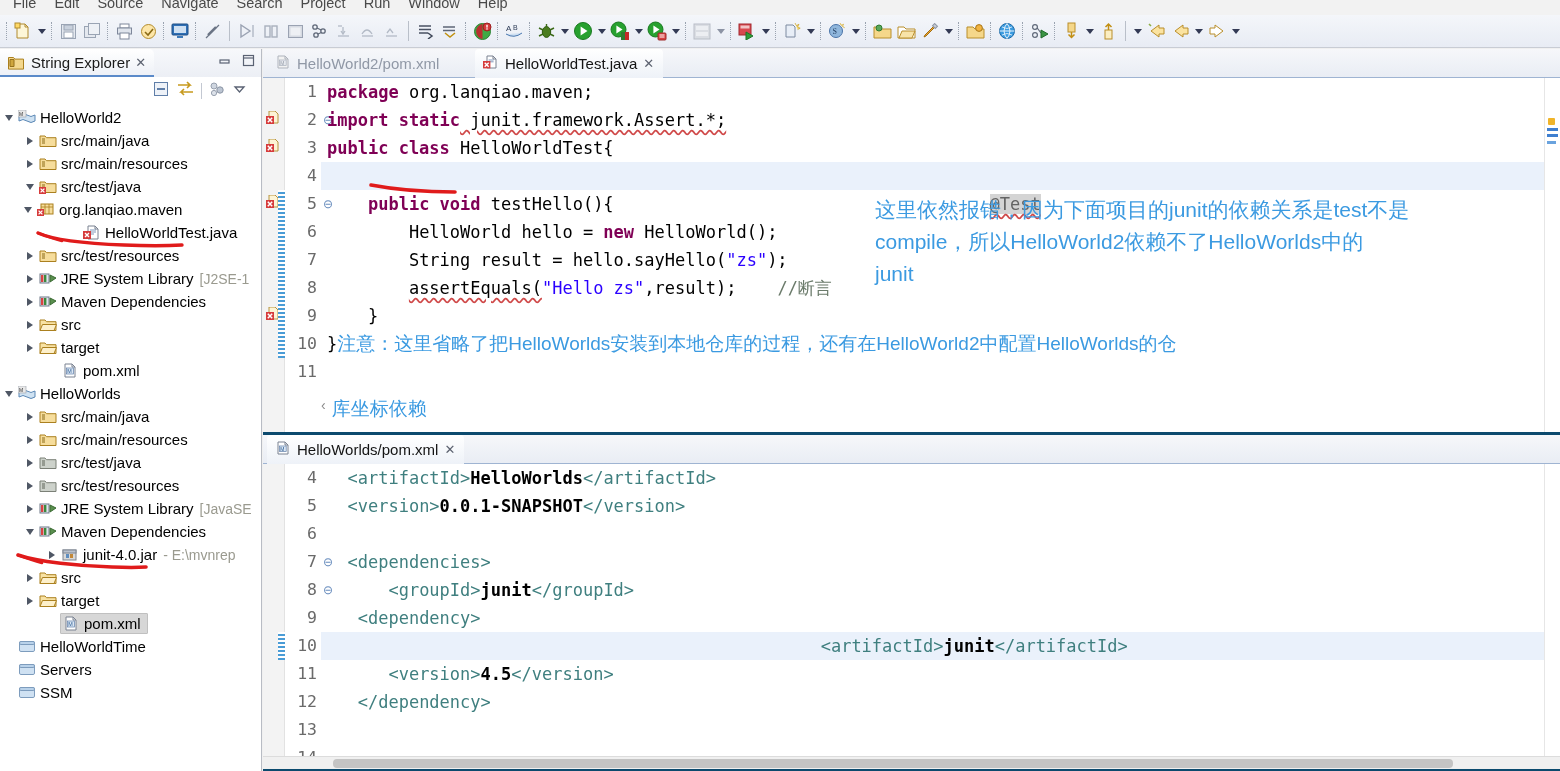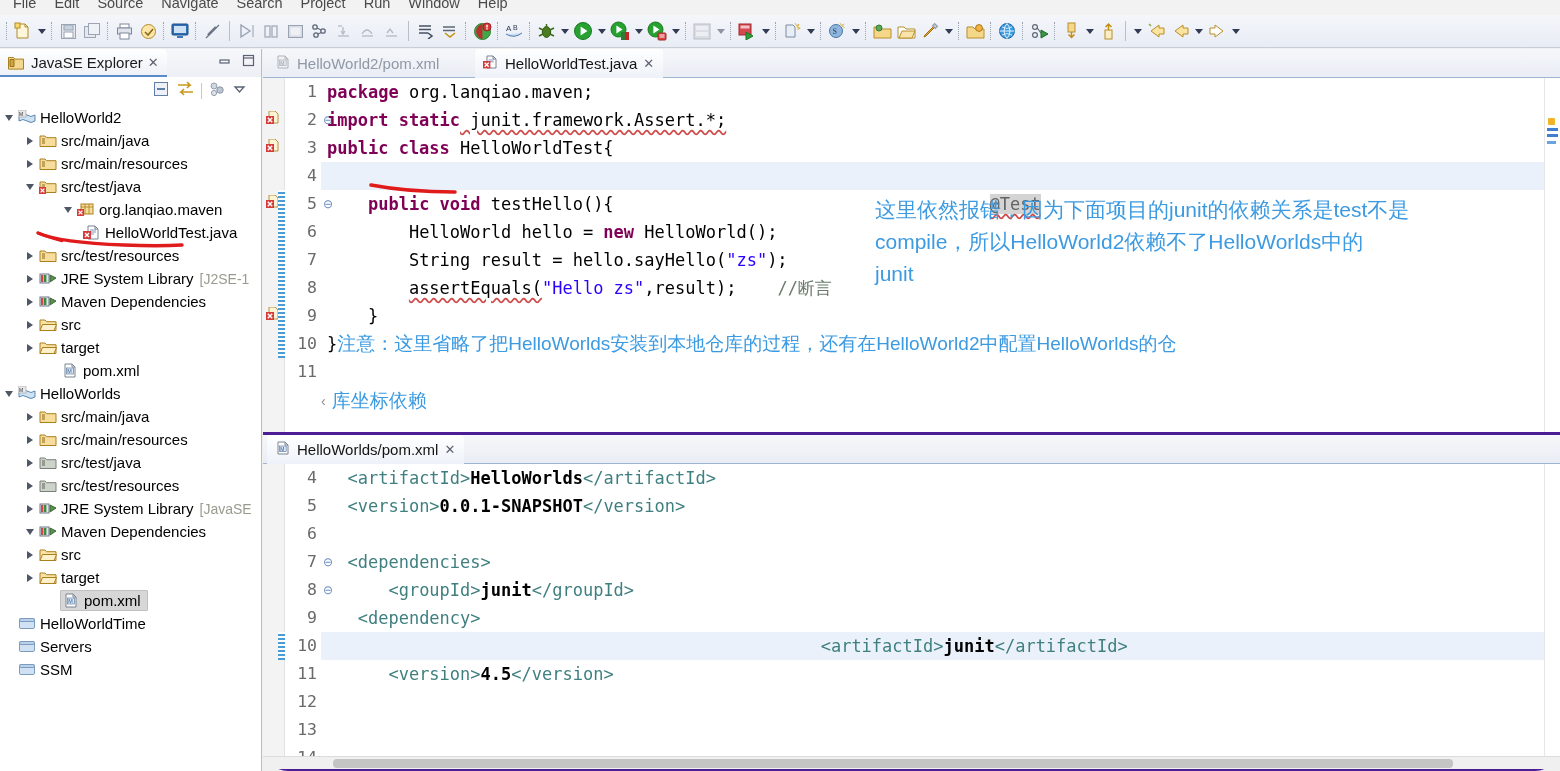--- a/index.html
+++ b/index.html
@@ -86,21 +86,21 @@
     border-left: 4.5px solid transparent; border-right: 4.5px solid transparent;
     border-top: 6px solid #4f5765;
   }
   .ico { width: 20px; flex: 0 0 20px; display: flex; align-items: center; justify-content: center; }
   .lbl { padding-left: 3px; }
   .sub { color: #9a9a8f; padding-left: 6px; font-size: 14px; }
   .selrow { background: #d7d7d7; border: 1px solid #c0c0c0; border-radius: 1px; }
   .selrow .lbl { color: #000; }
 
   
-  .editors { position: absolute; left: 263px; top: 49px; width: 1297px; height: 722px; background:#4c1d95;border-radius:25px; }
+  .editors { position: absolute; left: 263px; top: 49px; width: 1297px; height: 722px; background:#0c4a6e; }
 
   .etabbar {
     position: relative; height: 29px;
     background: linear-gradient(180deg,#f6f7fa 0%,#e9edf4 100%);
     border-bottom: 1px solid #9fb4d2;
   }
   .etab {
     position: absolute; top: 0; height: 29px; display: flex; align-items: center; gap: 6px;
     padding: 0 9px 0 8px; white-space: nowrap;
     border-top-left-radius: 4px; border-top-right-radius: 4px;
@@ -149,21 +149,21 @@
   .selbox { background: #d4d4d4; }
   .ovr {
     position: absolute; right: 0; top: 0; width: 16px; height: 100%;
     background: #ffffff; border-left: 1px solid #e6e6e6;
   }
   .bluenote {
     position: absolute; color: #3b9ae1; font-size: 21px;
     font-family: "Liberation Sans", sans-serif; line-height: 32px;
     white-space: pre-line; pointer-events: none;
   }
-  .wrapnote { color: #3b9ae1; font-size: 19px; font-family: "Liberation Sans", sans-serif; }
+  .wrapnote { color: #3b9ae1; font-size: 19px; font-family: "Liberation Sans", sans-serif; margin-top: 8px; }
   .redmark { position: absolute; pointer-events: none; }
   .hscroll {
     position: absolute; left: 0; bottom: 0; width: 100%; height: 13px;
     background: #f0f0f0; border-top: 1px solid #dcdcdc;
   }
   .hthumb { position: absolute; top: 2px; height: 9px; background: #c4c4c4; border-radius: 4px; }
 </style>
 </head>
 <body>
 
@@ -463,21 +463,21 @@
 
   <div class="pe">
     <div class="pe-tabbar">
       <div class="pe-tab">
         <span class="ico">
           <svg width="16" height="15" viewBox="0 0 16 15">
               <path d="M0.5 2.5 h5 l1.4 1.6 h8.6 v10 H0.5z" fill="#f3d78e" stroke="#ab801f"></path>
               <path d="M2 4.5 h4 v7 H2z" fill="#cfa63e" stroke="#96701a"></path>
             </svg>
         </span>
-        <span class="pe-tab-label">JavaSE Explorer</span>
+        <span class="pe-tab-label">String Explorer</span>
         <span class="xglyph">✕</span>
       </div>
       <div class="pe-winbtns">
         <span>
           <svg width="13" height="13" viewBox="0 0 13 13">
               <rect x="2" y="6" width="9" height="3" fill="none" stroke="#5a6273" stroke-width="1.2"></rect>
             </svg>
         </span>
         <span>
           <svg width="13" height="13" viewBox="0 0 13 13">
@@ -557,21 +557,21 @@
           <svg width="18" height="15" viewBox="0 0 18 15">
               <path d="M1 3 h5 l1.5 1.7 h9.5 v8.8 H1z" fill="#f6dd9c" stroke="#ab801f"></path>
               <path d="M3 6 h3 M3 8 h3" stroke="#8a6a16"></path>
               <rect x="0" y="8" width="7" height="7" fill="#d63b3b"></rect>
               <path d="M1.6 9.6 L5.4 13.4 M5.4 9.6 L1.6 13.4" stroke="#fff" stroke-width="1.3"></path>
             </svg>
         </span>
         <span class="lbl">src/test/java</span>
       </div>
 
-      <div class="row" style="padding-left:60px">
+      <div class="row" style="padding-left:20px">
         <span class="tw e"></span>
         <span class="ico">
           <svg width="18" height="15" viewBox="0 0 18 15">
               <rect x="4" y="2" width="12" height="10" fill="#f6dd9c" stroke="#ab801f"></rect>
               <path d="M4 5 h12 M8 2 v10 M12 2 v10" stroke="#ab801f" stroke-width="0.8"></path>
               <rect x="0" y="7" width="7" height="7" fill="#d63b3b"></rect>
               <path d="M1.6 8.6 L5.4 12.4 M5.4 8.6 L1.6 12.4" stroke="#fff" stroke-width="1.3"></path>
             </svg>
         </span>
         <span class="lbl">org.lanqiao.maven</span>
@@ -741,20 +741,37 @@
           <svg width="18" height="15" viewBox="0 0 18 15">
               <rect x="1" y="3" width="9" height="9" fill="#e0e5ec" stroke="#6e7888"></rect>
               <rect x="2" y="4" width="2.4" height="7" fill="#d84343"></rect>
               <rect x="5" y="4" width="2.4" height="7" fill="#3a8a3f"></rect>
               <path d="M11 4 l6 3 -6 4z" fill="#5a8f4f" stroke="#3a6a32"></path>
             </svg>
         </span>
         <span class="lbl">Maven Dependencies</span>
       </div>
 
+      <div class="row" style="padding-left:44px;position:relative;">
+        <span class="tw c"></span>
+        <span class="ico">
+          <svg width="18" height="15" viewBox="0 0 18 15">
+              <rect x="2" y="3" width="13" height="10" fill="#d9d9d9" stroke="#7f8591"></rect>
+              <rect x="2" y="3" width="13" height="3" fill="#b9c1cd" stroke="#7f8591"></rect>
+              <rect x="5" y="7" width="3" height="4" fill="#5f8ec0"></rect>
+              <rect x="9" y="7" width="3" height="4" fill="#c2883a"></rect>
+            </svg>
+        </span>
+        <span class="lbl">junit-4.0.jar</span>
+        <span class="sub">- E:\mvnrep</span>
+        <svg class="redmark" style="left:0px;top:7px;" width="200" height="22" viewBox="0 0 200 22">
+          <path d="M18 5 C38 12, 80 16, 112 17 C126 17.6, 138 17.6, 146 17" fill="none" stroke="#e01b1b" stroke-width="3.6" stroke-linecap="round"></path>
+          <path d="M18 5 C26 8, 34 11, 42 13" fill="none" stroke="#e01b1b" stroke-width="2.6" stroke-linecap="round"></path>
+        </svg>
+      </div>
 
       <div class="row" style="padding-left:22px">
         <span class="tw c"></span>
         <span class="ico">
           <svg width="18" height="15" viewBox="0 0 18 15">
               <path d="M1 3 h5 l1.5 1.7 h9.5 v8.8 H1z" fill="#f8e2a4" stroke="#ab801f"></path>
               <path d="M1 13.5 l2.5 -6 h14 l-2.5 6z" fill="#fdf0cb" stroke="#ab801f"></path>
             </svg>
         </span>
         <span class="lbl">src</span>
@@ -974,20 +991,21 @@
 
       <div class="code">
         <div class="cl"><span class="plain">  </span><span class="xtag">&lt;artifactId&gt;</span><span class="xval">HelloWorlds</span><span class="xtag">&lt;/artifactId&gt;</span></div>
         <div class="cl"><span class="plain">  </span><span class="xtag">&lt;version&gt;</span><span class="xval">0.0.1-SNAPSHOT</span><span class="xtag">&lt;/version&gt;</span></div>
         <div class="cl"></div>
         <div class="cl"><span class="plain">  </span><span class="xtag">&lt;dependencies&gt;</span></div>
         <div class="cl"><span class="plain">      </span><span class="xtag">&lt;groupId&gt;</span><span class="xval">junit</span><span class="xtag">&lt;/groupId&gt;</span></div>
         <div class="cl"><span class="plain">   </span><span class="xtag">&lt;dependency&gt;</span></div>
         <div class="cl hl"><span class="plain">      </span><span class="xtag">&lt;artifactId&gt;</span><span class="xval">junit</span><span class="xtag">&lt;/artifactId&gt;</span></div>
         <div class="cl"><span class="plain">      </span><span class="xtag">&lt;version&gt;</span><span class="xval">4.5</span><span class="xtag">&lt;/version&gt;</span></div>
+        <div class="cl"><span class="plain">   </span><span class="xtag">&lt;/dependency&gt;</span></div>
         <div class="cl"></div>
       </div>
 
       <div class="ovr"></div>
 
       <div class="hscroll">
         <div class="hthumb" style="left:70px;width:1120px;"></div>
       </div>
     </div>
   </div>

